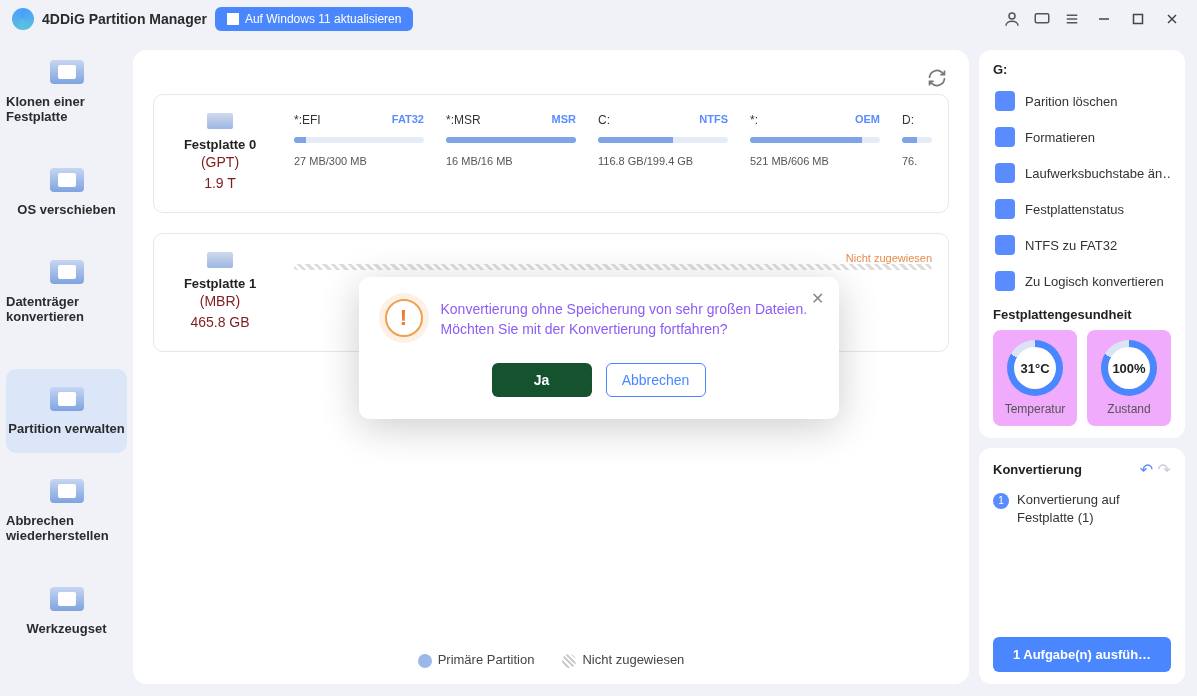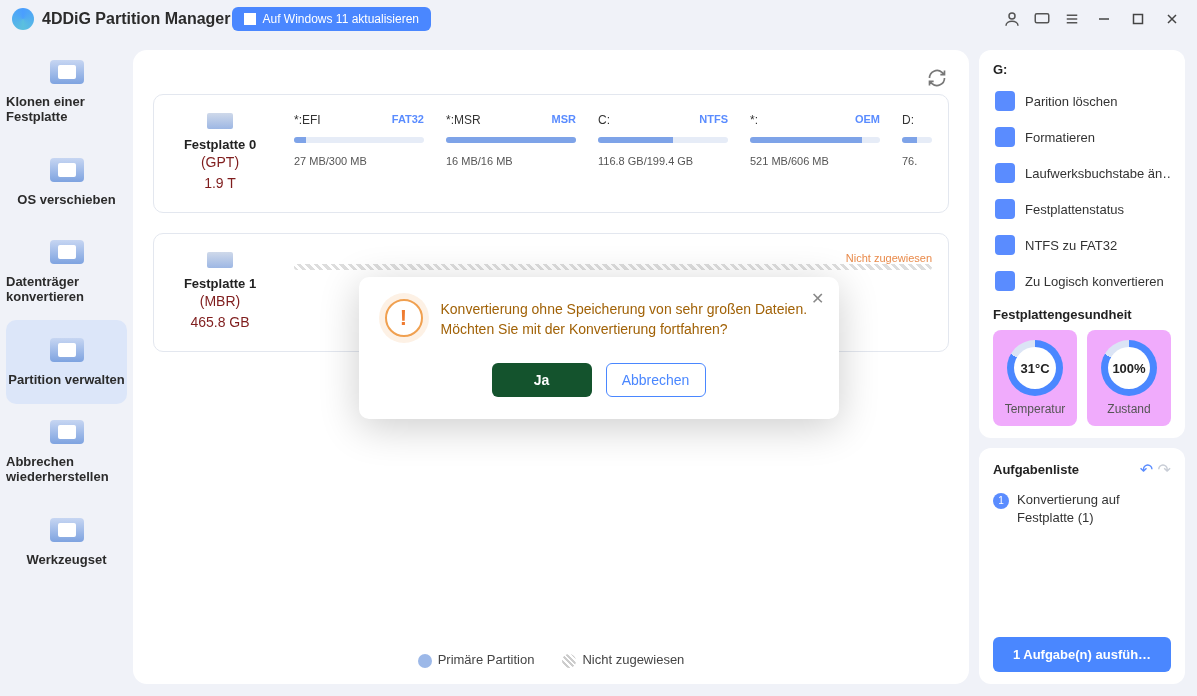--- a/index.html
+++ b/index.html
@@ -1,32 +1,32 @@
 <!DOCTYPE html>
 <html><head>
 <meta charset="utf-8">
 <style>
 * { margin: 0; padding: 0; box-sizing: border-box; font-family: -apple-system, "Segoe UI", Arial, sans-serif; }
 body { background: #f0f2f8; width: 1197px; height: 696px; overflow: hidden; position: relative; }
 
 
 .titlebar { height: 38px; display: flex; align-items: center; padding: 0 8px 0 12px; }
 .logo { width: 22px; height: 22px; border-radius: 50%; background: conic-gradient(#4a9eff, #5bc0de, #4a9eff); margin-right: 8px; }
-.app-title { font-weight: 600; font-size: 16px; color: #2b2b2b; margin-right: 2px; }
+.app-title { font-weight: 600; font-size: 14px; color: #2b2b2b; margin-right: 8px; }
 .upgrade-btn { background: #4a87ff; color: #fff; border: none; border-radius: 6px; padding: 5px 12px; font-size: 12px; font-weight: 500; display: flex; align-items: center; gap: 6px; cursor: pointer; }
 .upgrade-btn .win-icon { width: 12px; height: 12px; background: currentColor; display: inline-block; }
 .titlebar-spacer { flex: 1; }
 .tb-icon { width: 30px; height: 30px; display: flex; align-items: center; justify-content: center; cursor: pointer; color: #555; font-size: 16px; }
 .win-btn { width: 34px; height: 30px; display: flex; align-items: center; justify-content: center; cursor: pointer; }
 
 
 .main { display: flex; height: calc(100% - 38px); }
-.sidebar { width: 224px; padding: 12px 6px; display: flex; flex-direction: column; gap: 6px; }
+.sidebar { width: 224px; padding: 12px 6px; display: flex; flex-direction: column; gap: 16px; }
 .side-item { display: flex; flex-direction: column; align-items: center; justify-content: center; height: 84px; border-radius: 10px; cursor: pointer; font-size: 13px; font-weight: 600; color: #2b2b2b; }
-.side-item.active { background: #dce6f9; }
+.side-item.active { background: #dce6f9; margin-top: 19px; }
 .side-icon { width: 34px; height: 24px; background: linear-gradient(180deg,#c7d6f2,#7ea3e0); border-radius: 4px; margin-bottom: 10px; position: relative; }
 .side-icon::after { content: ""; position: absolute; inset: 5px 8px; background: #fff; border-radius: 2px; }
 
 .center { flex: 1; padding: 12px 6px 12px 0; display: flex; flex-direction: column; }
 .center-card { background: #fff; border-radius: 14px; flex: 1; padding: 16px 20px; display: flex; flex-direction: column; position: relative; }
 .refresh { position: absolute; right: 22px; top: 18px; color: #777; cursor: pointer; }
 .disk-card { border: 1px solid #e3e7ef; border-radius: 10px; padding: 18px 16px; margin-top: 20px; display: flex; gap: 24px; }
 .disk-card.first { margin-top: 28px; }
 .disk-col { width: 100px; text-align: center; }
 .disk-ico { width: 26px; height: 16px; background: linear-gradient(180deg,#cfd9ea,#9db7e4); border-radius: 2px; margin: 0 auto 8px; }
@@ -63,21 +63,21 @@
 .task-item { display: flex; gap: 8px; font-size: 13px; color: #333; line-height: 1.4; margin-top: 4px; }
 .tnum { width: 16px; height: 16px; border-radius: 50%; background: #5a8cff; color: #fff; font-size: 10px; display: flex; align-items: center; justify-content: center; flex-shrink: 0; margin-top: 2px;}
 .run-btn { margin-top: auto; background: #4a87ff; color: #fff; border: none; border-radius: 6px; padding: 10px 8px; font-size: 13px; font-weight: 600; cursor: pointer; white-space: nowrap; overflow: hidden; text-overflow: ellipsis; }
 
 
 .overlay { position: absolute; inset: 0; display: flex; align-items: center; justify-content: center; pointer-events: none; }
 .modal { width: 480px; background: #fff; border-radius: 10px; box-shadow: 0 8px 40px rgba(0,0,0,.2); padding: 22px 26px 22px 26px; position: relative; pointer-events: auto; }
 .modal .close { position: absolute; right: 14px; top: 12px; color: #888; cursor: pointer; font-size: 16px; }
 .modal .body { display: flex; gap: 18px; align-items: flex-start; }
 .warn { width: 38px; height: 38px; border-radius: 50%; background: #fff; border: 2px solid #f0a050; color: #ef7b30; font-weight: 700; display: flex; align-items: center; justify-content: center; font-size: 22px; box-shadow: 0 0 0 6px rgba(240,160,80,.15); flex-shrink: 0; }
-.modal .msg { font-size: 14px; color: #a16207; line-height: 1.45; }
+.modal .msg { font-size: 14px; color: #8b5cf6; line-height: 1.45; }
 .modal .btns { display: flex; gap: 14px; justify-content: center; margin-top: 24px; }
 .btn-primary { background: #14532d; color: #fff; border: none; border-radius: 6px; width: 100px; padding: 9px 0; font-size: 14px; font-weight: 600; cursor: pointer; }
 .btn-secondary { background: #fff; color: #4a87ff; border: 1.5px solid #4a87ff; border-radius: 6px; width: 100px; padding: 8px 0; font-size: 14px; font-weight: 500; cursor: pointer; }
 </style>
 </head>
 <body>
 
 <div class="titlebar">
   <div class="logo"></div>
   <div class="app-title">4DDiG Partition Manager</div>
@@ -277,21 +277,21 @@
           <div class="gauge">
               <div class="inner">100%</div>
             </div>
           <div class="hlabel">Zustand</div>
         </div>
       </div>
     </div>
 
     <div class="rcard tasks">
       <div class="hdr">
-        <div class="rlabel" style="margin:0">Aufgabenliste</div>
+        <div class="rlabel" style="margin:0">Konvertierung</div>
         <div>
           <span class="undo">↶</span>
           <span class="redo">↷</span>
         </div>
       </div>
       <div class="task-item">
         <div class="tnum">1</div>
         <div>Konvertierung auf Festplatte (1)</div>
       </div>
       <button class="run-btn">1 Aufgabe(n) ausfüh…</button>

